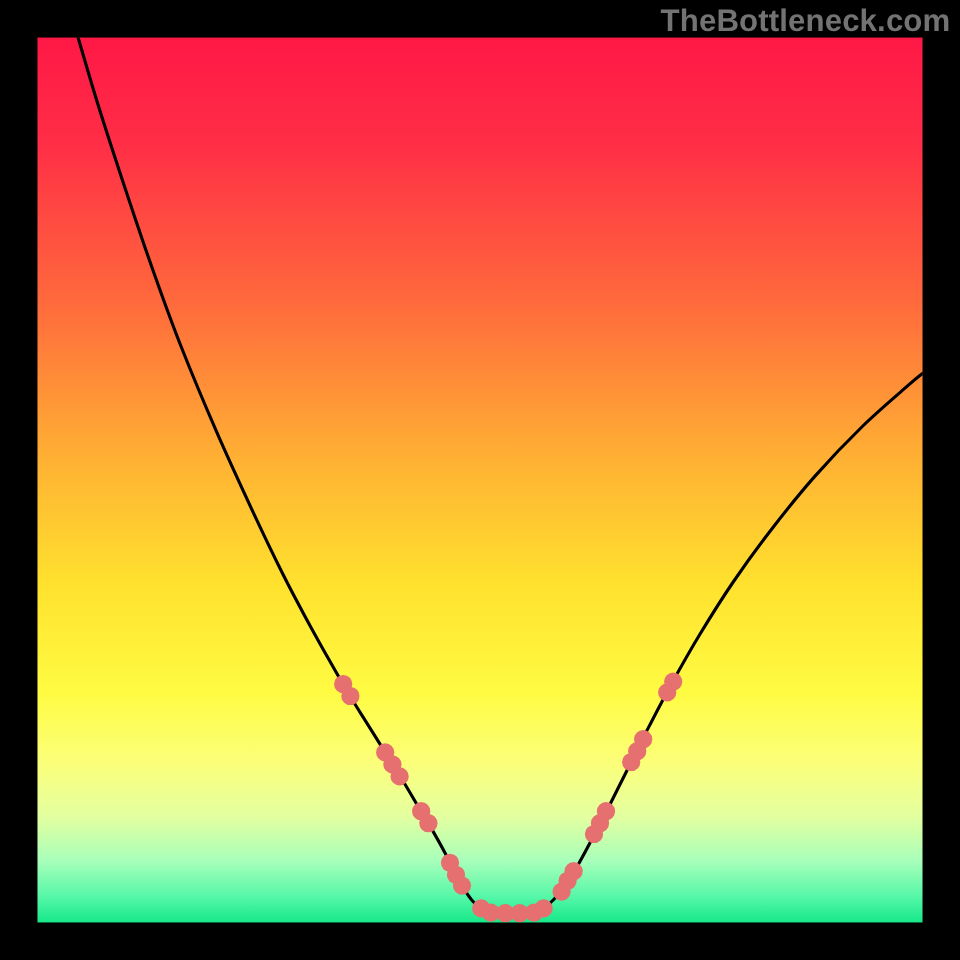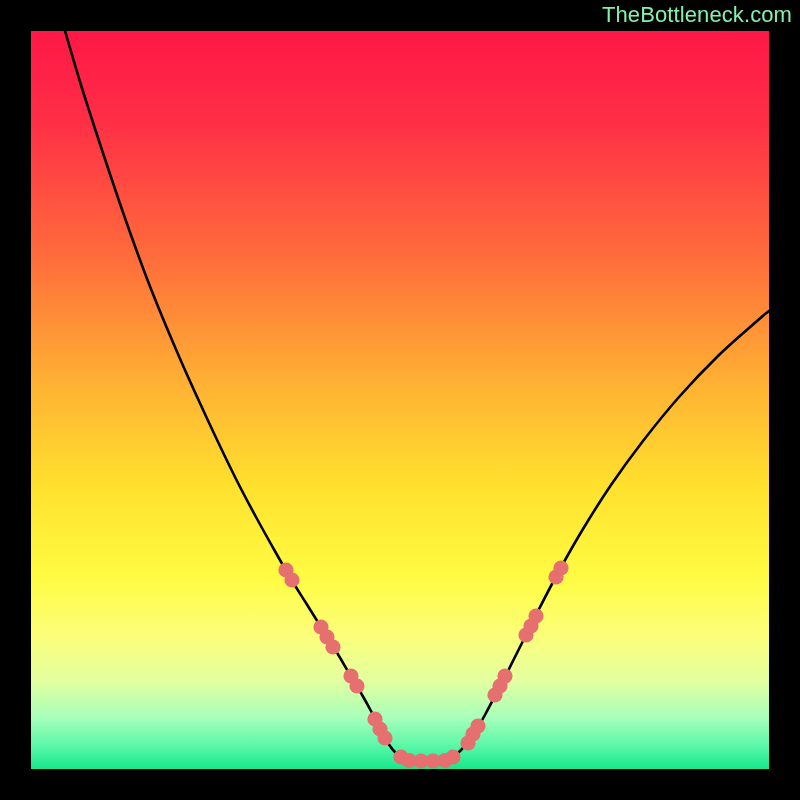--- a/index.html
+++ b/index.html
@@ -31,23 +31,23 @@
     left: 0;
     top: 0;
     width: 100%;
     height: 100%;
     overflow: visible;
   }
   .watermark {
     position: absolute;
     top: 2px;
     right: 8px;
-    color: #86efac;
-    font-size: 22px;
-    font-weight: 400;
+    color: #737373;
+    font-size: 26px;
+    font-weight: 700;
     letter-spacing: 0.1px;
     user-select: none;
   }
 </style>
 </head>
 <body>
 
 <div class="frame">
   <svg class="gradient" viewBox="0 0 738 738" preserveAspectRatio="none">
     <defs>

